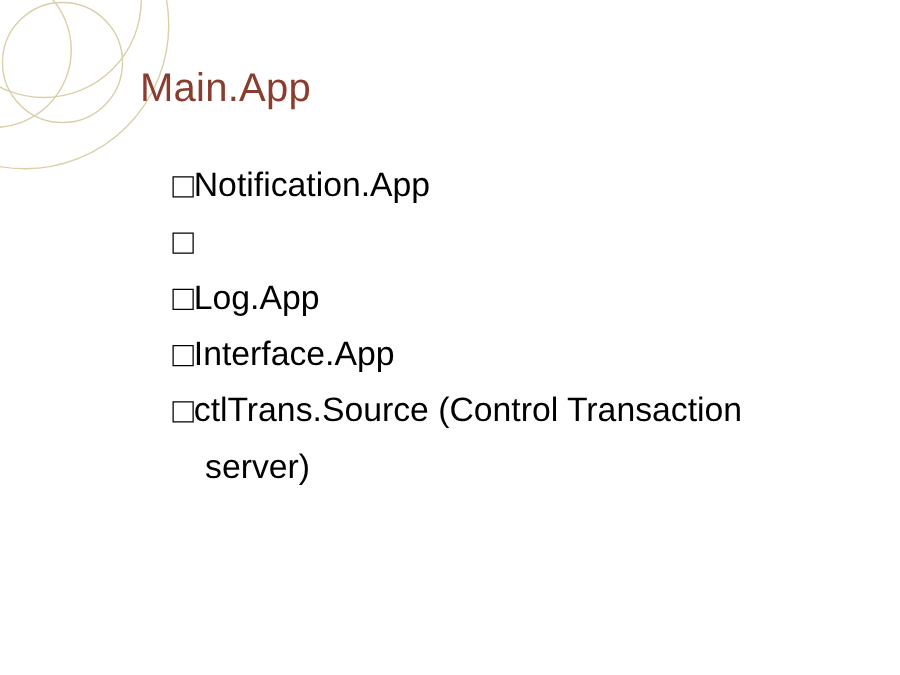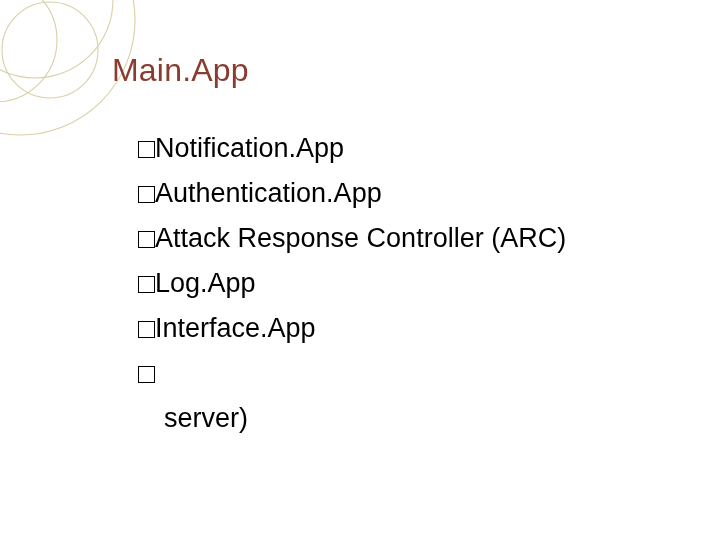--- a/index.html
+++ b/index.html
@@ -71,19 +71,18 @@
     <circle cx="95" cy="60" r="78" fill="none" stroke="#d9cfa8" stroke-width="1.1"></circle>
     <circle cx="55" cy="100" r="62" fill="none" stroke="#d9cfa8" stroke-width="1.1"></circle>
     <circle cx="110" cy="110" r="48" fill="none" stroke="#d9cfa8" stroke-width="1.1"></circle>
   </svg>
 </div>
 
 <div class="title">Main.App</div>
 
 <div class="body">
   <span class="item"><span class="box"></span><span>Notification.App</span></span>
-  <span class="item"><span class="box"></span><span>Authentication.App</span></span>
-  <span class="item"><span class="box"></span><span>Attack Response Controller (ARC)</span></span>
+  <span class="item"><span class="box"></span></span>
   <span class="item"><span class="box"></span><span>Log.App</span></span>
   <span class="item"><span class="box"></span><span>Interface.App</span></span>
-  <span class="item"><span class="box"></span></span>
+  <span class="item"><span class="box"></span><span>ctlTrans.Source (Control Transaction</span></span>
   <span class="item continuation">server)</span>
 </div>
 
 </body></html>

